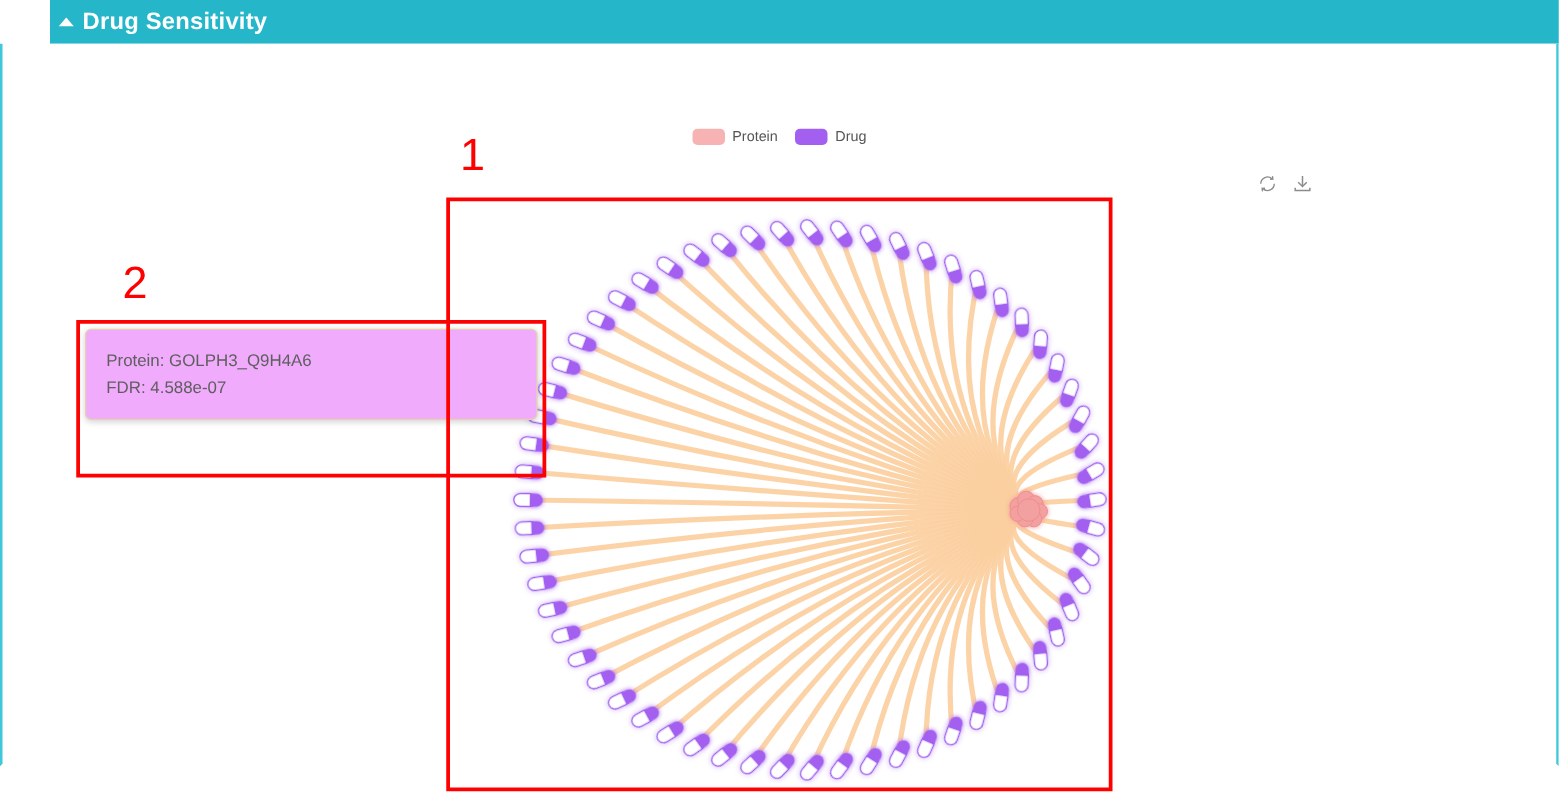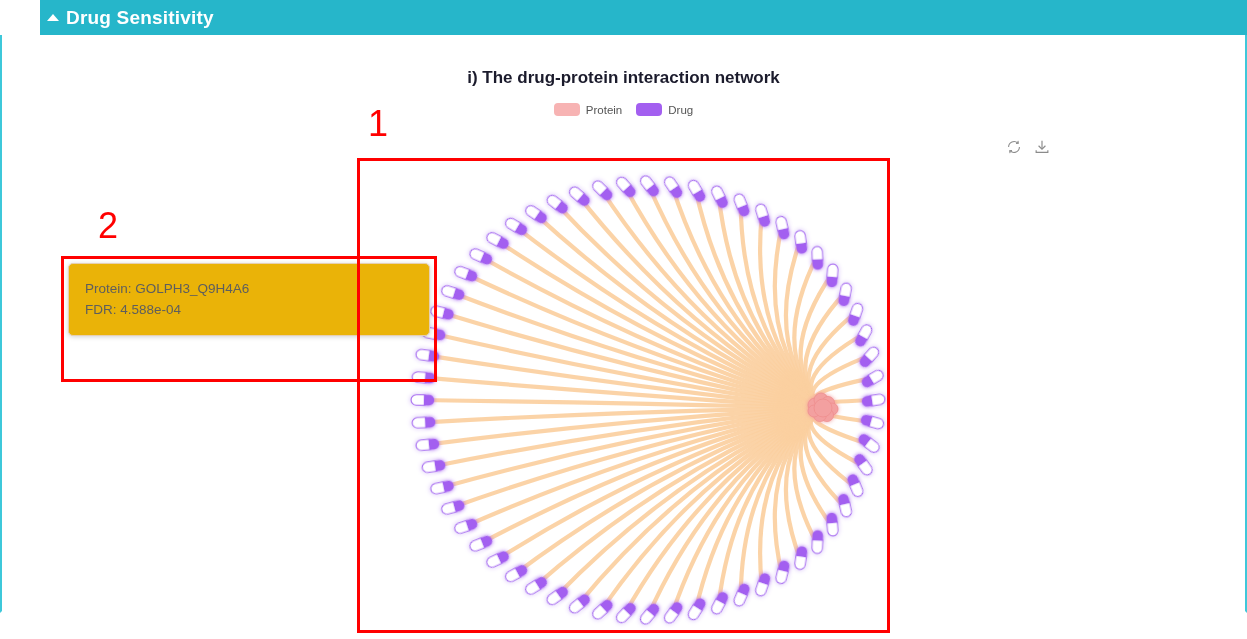--- a/index.html
+++ b/index.html
@@ -60,21 +60,21 @@
   }
   .tool-icon{width:18px;height:18px;cursor:pointer;opacity:.78;}
   
   #network-canvas{
     position:absolute;left:357px;top:158px;width:533px;height:475px;
   }
   
   #graph-tooltip{
     position:absolute;left:68px;top:263px;width:362px;
     box-sizing:border-box;
-    background:#eab308;
+    background:#f0abfc;
     border:1px solid #e6cfb2;
     border-radius:5px;
     padding:14px 16px 15px 16px;
     box-shadow:0 1px 5px rgba(0,0,0,.18);
     font-size:13.5px;color:#5e5e5e;line-height:21px;
   }
   #graph-tooltip div{white-space:nowrap;}
   
   .annot-box{position:absolute;border:3px solid #ff0000;box-sizing:border-box;pointer-events:none;}
   #annot-box-1{left:357px;top:158px;width:533px;height:475px;}
@@ -93,21 +93,20 @@
 
   <div id="panel-header">
     <div id="collapse-toggle">
       <div class="tri-up"></div>
     </div>
     <div id="panel-title">Drug Sensitivity</div>
   </div>
 
   <div id="panel-body"></div>
 
-  <div id="chart-title">i) The drug-protein interaction network</div>
 
   <div id="chart-legend">
     <div class="legend-item">
       <span class="legend-swatch" style="background:#f7b3b3;"></span>
       <span class="legend-label">Protein</span>
     </div>
     <div class="legend-item">
       <span class="legend-swatch" style="background:#a35ff0;"></span>
       <span class="legend-label">Drug</span>
     </div>
@@ -454,21 +453,21 @@
           <circle cx="4" cy="7" r="6.5" fill="#f3a0a0" stroke="#ef8e8e" stroke-width="0.8"></circle>
           <circle cx="-3" cy="7" r="6.5" fill="#f3a0a0" stroke="#ef8e8e" stroke-width="0.8"></circle>
           <circle cx="-9" cy="3" r="6" fill="#f3a0a0" stroke="#ef8e8e" stroke-width="0.8"></circle>
           <circle cx="0" cy="0" r="9" fill="#f3a0a0" stroke="#ef8e8e" stroke-width="0.8"></circle>
         </g>
       </g>
   </svg>
 
   <div id="graph-tooltip">
     <div>Protein: GOLPH3_Q9H4A6</div>
-    <div>FDR: 4.588e-04</div>
+    <div>FDR: 4.588e-07</div>
   </div>
 
   <div class="annot-box" id="annot-box-1"></div>
   <div class="annot-box" id="annot-box-2"></div>
   <div class="annot-num" id="annot-num-1">1</div>
   <div class="annot-num" id="annot-num-2">2</div>
 
 </div>
 
 </body></html>

